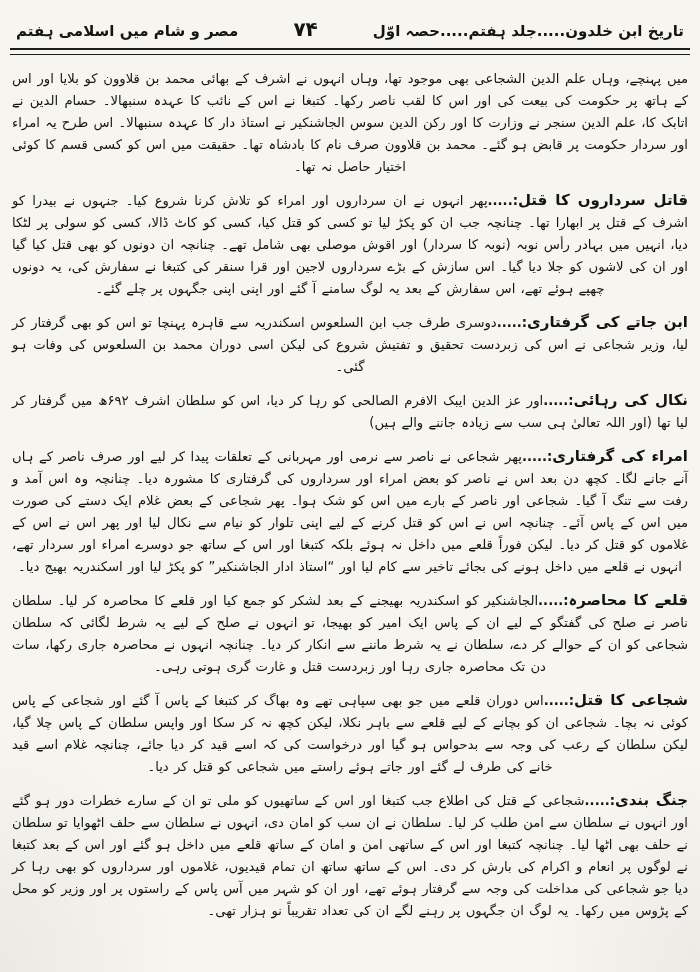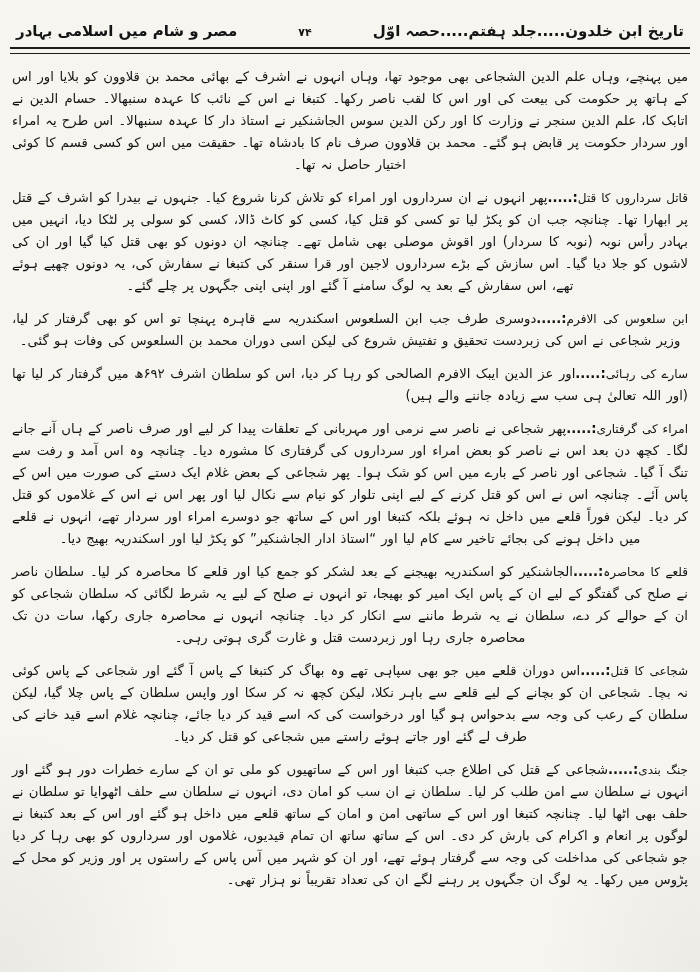--- a/index.html
+++ b/index.html
@@ -26,77 +26,77 @@
       var(--paper);
   }
   .page-header{
     display:flex;
     justify-content:space-between;
     align-items:baseline;
     padding:4px 8px 7px 8px;
     font-weight:bold;
   }
   .hdr-book{font-size:15px;margin-top:8px;}
-  .hdr-num{font-size:11px;letter-spacing:1px;}
+  .hdr-num{font-size:20px;letter-spacing:1px;}
   .hdr-run{font-size:15px;}
   .rule{
     height:4px;
     margin:0 2px 8px 2px;
     border-top:2.5px solid #1d1d1d;
     border-bottom:1.3px solid #1d1d1d;
   }
   .body-text{padding:4px 4px 0 4px;}
   .para{
     margin:0 0 11px 0;
     font-size:13.2px;
     line-height:22px;
     text-align:justify;
     text-align-last:center;
     word-spacing:1px;
   }
   .para.tal-start{text-align-last:right;}
   .para.tal-justify{text-align-last:justify;}
   .para-heading{
-    font-weight:normal;
-    font-size:12px;
+    font-weight:bold;
+    font-size:15px;
   }
   .para-sep{
     font-weight:bold;
     letter-spacing:1px;
   }
 </style>
 </head>
 <body>
 
 <div class="page">
 
   <div class="page-header">
     <span class="hdr-book">تاریخ ابن خلدون.....جلد ہفتم.....حصہ اوّل</span>
     <span class="hdr-num">۷۴</span>
-    <span class="hdr-run">مصر و شام میں اسلامی بہادر</span>
+    <span class="hdr-run">مصر و شام میں اسلامی ہفتم</span>
   </div>
 
   <div class="rule"></div>
 
   <div class="body-text">
 
     <p class="para">
       <span class="para-heading"></span><span class="para-sep"></span><span>میں پہنچے، وہاں علم الدین الشجاعی بھی موجود تھا، وہاں انہوں نے اشرف کے بھائی محمد بن قلاوون کو بلایا اور اس کے ہاتھ پر حکومت کی بیعت کی اور اس کا لقب ناصر رکھا۔ کتبغا نے اس کے نائب کا عہدہ سنبھالا۔ حسام الدین نے اتابک کا، علم الدین سنجر نے وزارت کا اور رکن الدین سوس الجاشنکیر نے استاذ دار کا عہدہ سنبھالا۔ اس طرح یہ امراء اور سردار حکومت پر قابض ہو گئے۔ محمد بن قلاوون صرف نام کا بادشاہ تھا۔ حقیقت میں اس کو کسی قسم کا کوئی اختیار حاصل نہ تھا۔</span>
     </p>
 
     <p class="para">
       <span class="para-heading">قاتل سرداروں کا قتل</span><span class="para-sep">:.....</span><span>پھر انہوں نے ان سرداروں اور امراء کو تلاش کرنا شروع کیا۔ جنہوں نے بیدرا کو اشرف کے قتل پر ابھارا تھا۔ چنانچہ جب ان کو پکڑ لیا تو کسی کو قتل کیا، کسی کو کاٹ ڈالا، کسی کو سولی پر لٹکا دیا، انہیں میں بہادر رأس نوبہ (نوبہ کا سردار) اور اقوش موصلی بھی شامل تھے۔ چنانچہ ان دونوں کو بھی قتل کیا گیا اور ان کی لاشوں کو جلا دیا گیا۔ اس سازش کے بڑے سرداروں لاجین اور قرا سنقر کی کتبغا نے سفارش کی، یہ دونوں چھپے ہوئے تھے، اس سفارش کے بعد یہ لوگ سامنے آ گئے اور اپنی اپنی جگہوں پر چلے گئے۔</span>
     </p>
 
     <p class="para">
-      <span class="para-heading">ابن سلعوس کی الافرم</span><span class="para-sep">:.....</span><span>دوسری طرف جب ابن السلعوس اسکندریہ سے قاہرہ پہنچا تو اس کو بھی گرفتار کر لیا، وزیر شجاعی نے اس کی زبردست تحقیق و تفتیش شروع کی لیکن اسی دوران محمد بن السلعوس کی وفات ہو گئی۔</span>
+      <span class="para-heading">ابن جاتے کی گرفتاری</span><span class="para-sep">:.....</span><span>دوسری طرف جب ابن السلعوس اسکندریہ سے قاہرہ پہنچا تو اس کو بھی گرفتار کر لیا، وزیر شجاعی نے اس کی زبردست تحقیق و تفتیش شروع کی لیکن اسی دوران محمد بن السلعوس کی وفات ہو گئی۔</span>
     </p>
 
     <p class="para tal-start">
-      <span class="para-heading">سارے کی رہائی</span><span class="para-sep">:.....</span><span>اور عز الدین ایبک الافرم الصالحی کو رہا کر دیا، اس کو سلطان اشرف ۶۹۲ھ میں گرفتار کر لیا تھا (اور اللہ تعالیٰ ہی سب سے زیادہ جاننے والے ہیں)</span>
+      <span class="para-heading">نکال کی رہائی</span><span class="para-sep">:.....</span><span>اور عز الدین ایبک الافرم الصالحی کو رہا کر دیا، اس کو سلطان اشرف ۶۹۲ھ میں گرفتار کر لیا تھا (اور اللہ تعالیٰ ہی سب سے زیادہ جاننے والے ہیں)</span>
     </p>
 
     <p class="para">
       <span class="para-heading">امراء کی گرفتاری</span><span class="para-sep">:.....</span><span>پھر شجاعی نے ناصر سے نرمی اور مہربانی کے تعلقات پیدا کر لیے اور صرف ناصر کے ہاں آنے جانے لگا۔ کچھ دن بعد اس نے ناصر کو بعض امراء اور سرداروں کی گرفتاری کا مشورہ دیا۔ چنانچہ وہ اس آمد و رفت سے تنگ آ گیا۔ شجاعی اور ناصر کے بارے میں اس کو شک ہوا۔ پھر شجاعی کے بعض غلام ایک دستے کی صورت میں اس کے پاس آئے۔ چنانچہ اس نے اس کو قتل کرنے کے لیے اپنی تلوار کو نیام سے نکال لیا اور پھر اس نے اس کے غلاموں کو قتل کر دیا۔ لیکن فوراً قلعے میں داخل نہ ہوئے بلکہ کتبغا اور اس کے ساتھ جو دوسرے امراء اور سردار تھے، انہوں نے قلعے میں داخل ہونے کی بجائے تاخیر سے کام لیا اور “استاذ ادار الجاشنکیر” کو پکڑ لیا اور اسکندریہ بھیج دیا۔</span>
     </p>
 
     <p class="para">
       <span class="para-heading">قلعے کا محاصرہ</span><span class="para-sep">:.....</span><span>الجاشنکیر کو اسکندریہ بھیجنے کے بعد لشکر کو جمع کیا اور قلعے کا محاصرہ کر لیا۔ سلطان ناصر نے صلح کی گفتگو کے لیے ان کے پاس ایک امیر کو بھیجا، تو انہوں نے صلح کے لیے یہ شرط لگائی کہ سلطان شجاعی کو ان کے حوالے کر دے، سلطان نے یہ شرط ماننے سے انکار کر دیا۔ چنانچہ انہوں نے محاصرہ جاری رکھا، سات دن تک محاصرہ جاری رہا اور زبردست قتل و غارت گری ہوتی رہی۔</span>
     </p>
 

